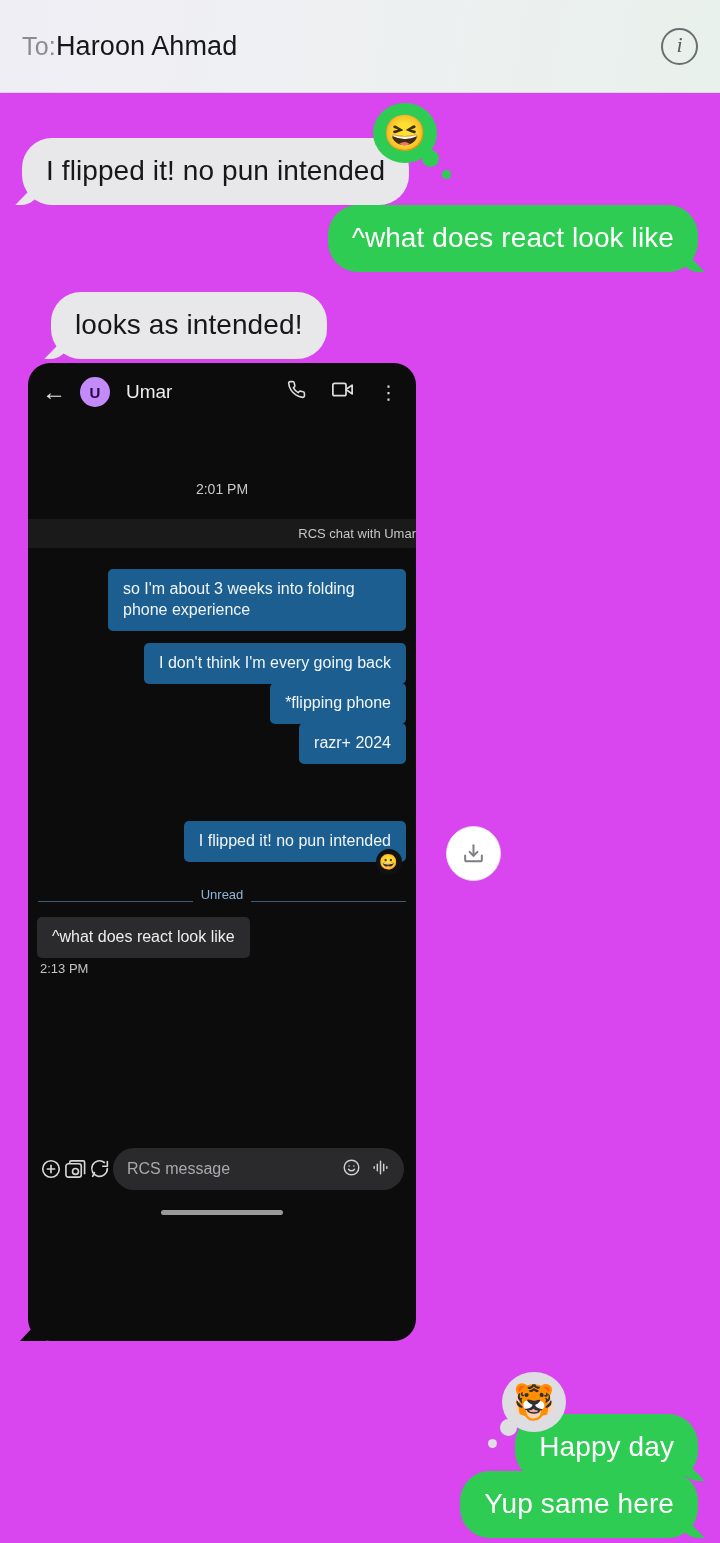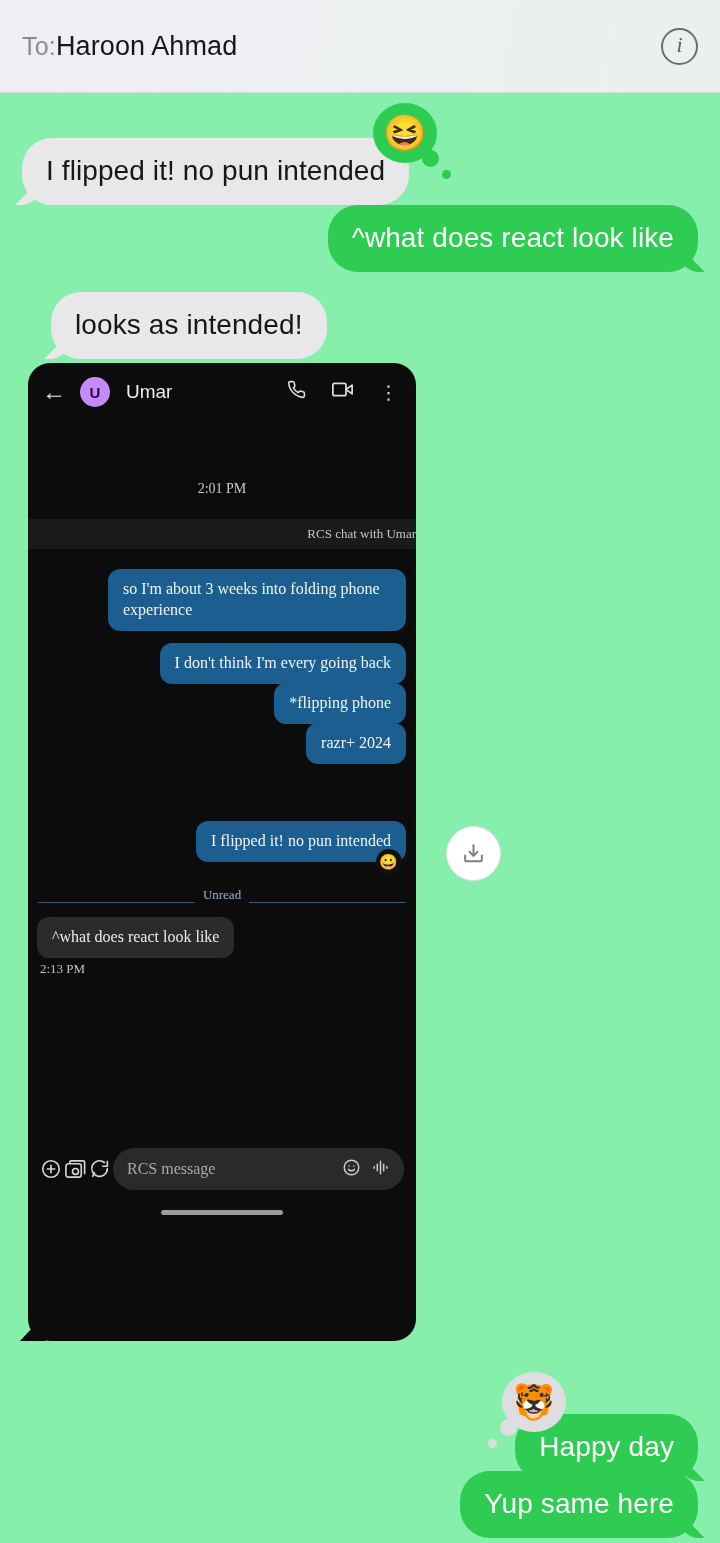--- a/index.html
+++ b/index.html
@@ -2,21 +2,21 @@
 <html><head>
 <meta charset="utf-8">
 <style>
   * { box-sizing: border-box; margin: 0; padding: 0; }
   html, body {
     width: 720px; height: 1543px;
     background: #ffffff;
     font-family: "Liberation Sans", sans-serif;
     overflow: hidden;
   }
-  #app { position: relative; width: 720px; height: 1543px; background: #86efac; }
+  #app { position: relative; width: 720px; height: 1543px; background: #d946ef; }
 
   
   .header {
     position: absolute; top: 0; left: 0; width: 720px; height: 93px;
     background: linear-gradient(100deg, #f0eef5 0%, #eef0f2 45%, #e9f1ec 100%);
     border-bottom: 1px solid #d8d8dc;
     display: flex; align-items: center; padding: 0 22px;
   }
   .hdr-to { font-size: 25px; color: #8b8b90; letter-spacing: .2px; }
   .hdr-name { font-size: 27px; color: #17171a; margin-left: 0; letter-spacing: .1px; }
@@ -98,29 +98,29 @@
 
   .app-bar { height: 58px; display: flex; align-items: center; padding: 0 14px; gap: 14px; }
   .back-arrow { font-size: 24px; color: #e8e8e8; line-height: 1; }
   .avatar { width: 30px; height: 30px; border-radius: 50%; background: #c58af9;
             color: #2a0845; display: flex; align-items: center; justify-content: center;
             font-size: 15px; font-weight: 600; }
   .app-title { font-size: 19px; color: #ededed; margin-left: 2px; }
   .app-actions { margin-left: auto; display: flex; align-items: center; gap: 26px;
                  color: #dcdcdc; font-size: 19px; padding-right: 4px; }
 
-  .shot-body { position: relative; height: 810px; font-family: Liberation Serif, serif; }
+  .shot-body { position: relative; height: 810px; }
   .daystamp { position: absolute; left: 0; right: 0; text-align: center;
               font-size: 14px; color: #c9c9c9; }
   .rcs-banner { position: absolute; left: 0; right: 0; text-align: center;
                 background: #1a1a1a; font-size: 13px; color: #c6c6c6; padding: 7px 0; }
 
   .mrow { position: absolute; display: flex; }
   .mb { display: inline-block; font-size: 16px; line-height: 1.3;
-        padding: 10px 15px; border-radius: 12px; max-width: 300px; }
+        padding: 10px 15px; border-radius: 5px; max-width: 300px; }
   .mb.out { background: #1b5e8f; color: #f1f5f8; }
   .mb.in  { background: #2b2b2e; color: #ededed; }
 
   .react-badge {
     position: absolute; width: 26px; height: 26px; border-radius: 50%;
     background: #111; display: flex; align-items: center; justify-content: center;
     font-size: 15px;
   }
 
   .unread-line { position: absolute; left: 10px; right: 10px; display: flex;

